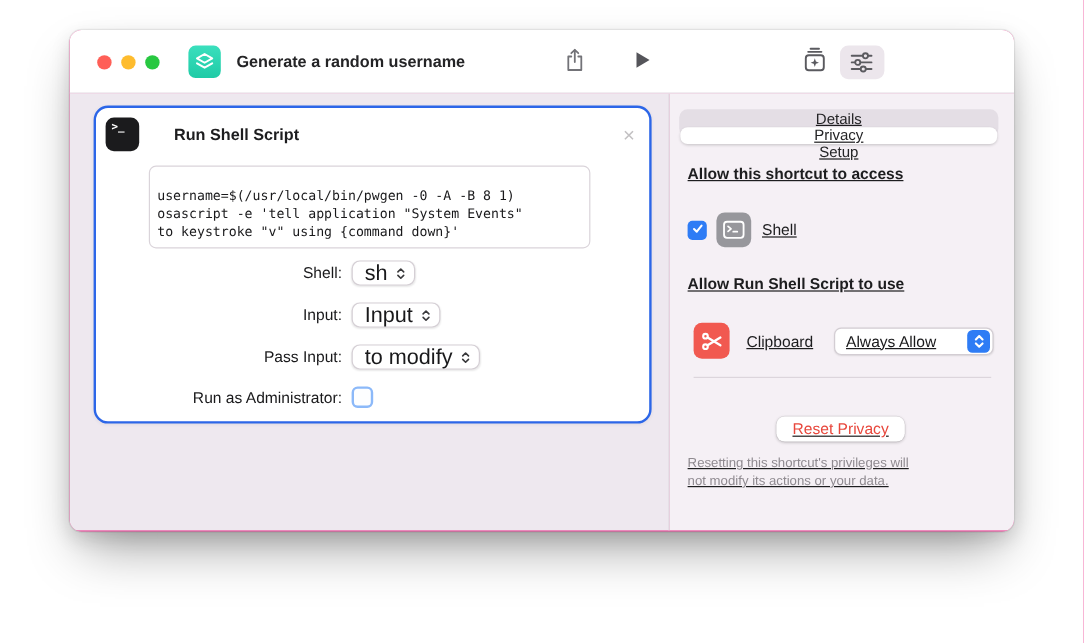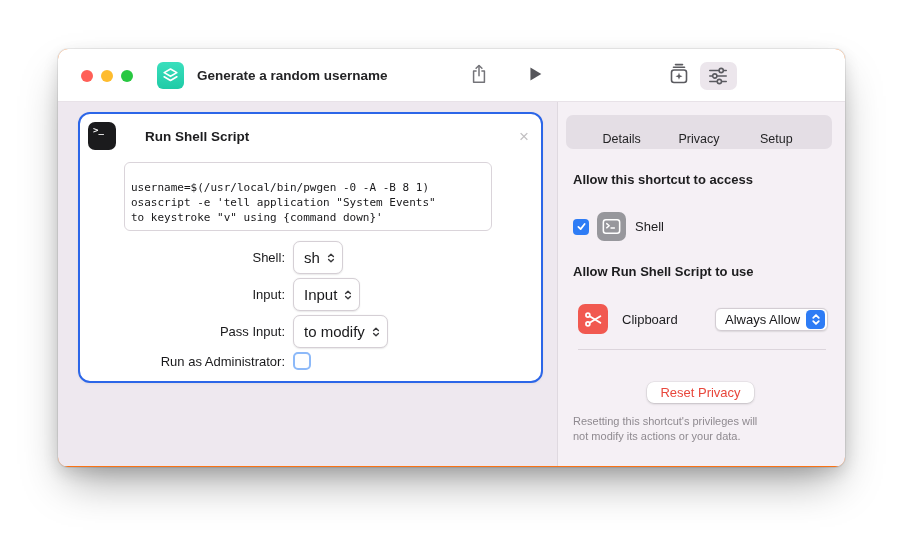--- a/index.html
+++ b/index.html
@@ -6,23 +6,24 @@
   html,body { width:903px; height:536px; }
   body {
     font-family:"Liberation Sans", sans-serif;
     background:#ffffff;
     position:relative;
     overflow:hidden;
     color:#1d1d1f;
     -webkit-font-smoothing:antialiased;
   }
   .window {
-    position:absolute; left:58px; top:49px; width:787px; height:418px;
-    border-radius:10px; background:#f97316; overflow:hidden;
+    position:absolute; left:58px; top:25px; width:787px; height:418px;
+    border-radius:10px; background:#ec4899; overflow:hidden;
     box-shadow:0 0 0 1px rgba(0,0,0,0.07), 0 22px 42px -10px rgba(0,0,0,0.38), 0 6px 16px rgba(0,0,0,0.12);
+    text-decoration:underline;
   }
   
   .titlebar {
     position:relative; height:53px; background:#ffffff;
     border-bottom:1px solid #E8E2E8;
   }
   .traffic { position:absolute; left:23px; top:21px; display:flex; gap:8px; }
   .dot { width:12px; height:12px; border-radius:50%; display:inline-block; }
   .dot.red    { background:#FF5F57; }
   .dot.yellow { background:#FEBC2E; }
@@ -60,37 +61,37 @@
   }
   .card-title { margin-left:29px; font-size:13.5px; font-weight:700; }
   .card-close { margin-left:auto; margin-right:2px; background:none; border:none; cursor:pointer;
     color:#C2C0C2; font-size:17px; line-height:1; font-weight:400; }
   .codebox {
     margin:12px 0 0 36px; width:368px; background:#fff;
     border:1px solid #DAD4DA; border-radius:6px; padding:17px 4px 5px 6px;
     font-family:"DejaVu Sans Mono", monospace; font-size:11px; line-height:15px; color:#19191b;
   }
   .codeline { white-space:pre; }
-  .fields { margin-top:10px; display:grid; grid-template-columns:205px 1fr; row-gap:4px; align-items:center; }
+  .fields { margin-top:10px; display:grid; grid-template-columns:205px 1fr; row-gap:14px; align-items:center; }
   .flabel { font-size:13px; text-align:right; padding-right:8px; color:#19191b; }
   .pill {
     display:inline-flex; align-items:center; gap:7px; background:#fff;
     border:1px solid #D5CFD5; border-radius:7px; padding:2px 7px 2px 10px;
-    font-size:15px; font-family:inherit; color:#19191b; cursor:pointer; justify-self:start;
-    box-shadow:0 .5px 1.5px rgba(0,0,0,0.09); height:33px;
+    font-size:18px; font-family:inherit; color:#19191b; cursor:pointer; justify-self:start;
+    box-shadow:0 .5px 1.5px rgba(0,0,0,0.09); height:21px;
   }
   .chev { color:#3a3a3c; display:flex; }
   .admin-box {
     width:18px; height:18px; border-radius:5px; border:2px solid #8CB9F9; background:#FDFEFF;
     display:inline-block; cursor:pointer;
   }
   
   .segmented {
-    display:flex; background:#E4DEE5; border-radius:7px; padding:17px;
-    margin:0 -4px 0 -7px; height:23px;
+    display:flex; background:#E4DEE5; border-radius:7px; padding:1px;
+    margin:0 -4px 0 -7px; height:23px;flex-direction:column;
   }
   .seg {
     flex:1; border:none; background:transparent; border-radius:6px; font-family:inherit;
     font-size:12.5px; color:#242426; cursor:pointer; padding:0; font-weight:400;
   }
   .seg.selected { background:#ffffff; box-shadow:0 1px 2.5px rgba(0,0,0,0.18); font-weight:500; }
   .ins-heading { font-size:13px; font-weight:700; margin-top:23px; }
   .ins-row { display:flex; align-items:center; margin-top:25px; }
   .checkbox {
     width:16px; height:16px; border-radius:4px; background:#2E7CF5; flex:0 0 16px;
@@ -100,21 +101,21 @@
     width:29px; height:29px; border-radius:7px; background:#97979C; margin-left:8px; flex:0 0 29px;
     display:flex; align-items:center; justify-content:center;
   }
   .clip-badge {
     width:30px; height:30px; border-radius:7px; background:#F15950; margin-left:5px; flex:0 0 30px;
     display:flex; align-items:center; justify-content:center;
   }
   .row-label { margin-left:9px; font-size:13px; }
   .row-label.clip { margin-left:14px;text-align:center; }
   .popup {
-    margin-left:auto; width:113px; height:23px; background:#fff; border:1px solid #D3CDD3;
+    margin-left:auto; width:133px; height:23px; background:#fff; border:1px solid #D3CDD3;
     border-radius:6px; display:flex; align-items:center; cursor:pointer; font-family:inherit;
     font-size:13px; color:#19191b; padding:0 2px 0 9px; box-shadow:0 .5px 1.5px rgba(0,0,0,0.1);
   }
   .popup-cap {
     margin-left:auto; width:19px; height:19px; border-radius:4.5px; background:#2E7CF5;
     display:flex; align-items:center; justify-content:center;
   }
   .separator { border:none; border-top:1px solid #DCD5DC; margin:15px 2px 0 5px; }
   .reset-btn {
     align-self:center; margin-top:32px; background:#fff; border:none; border-radius:7px;

